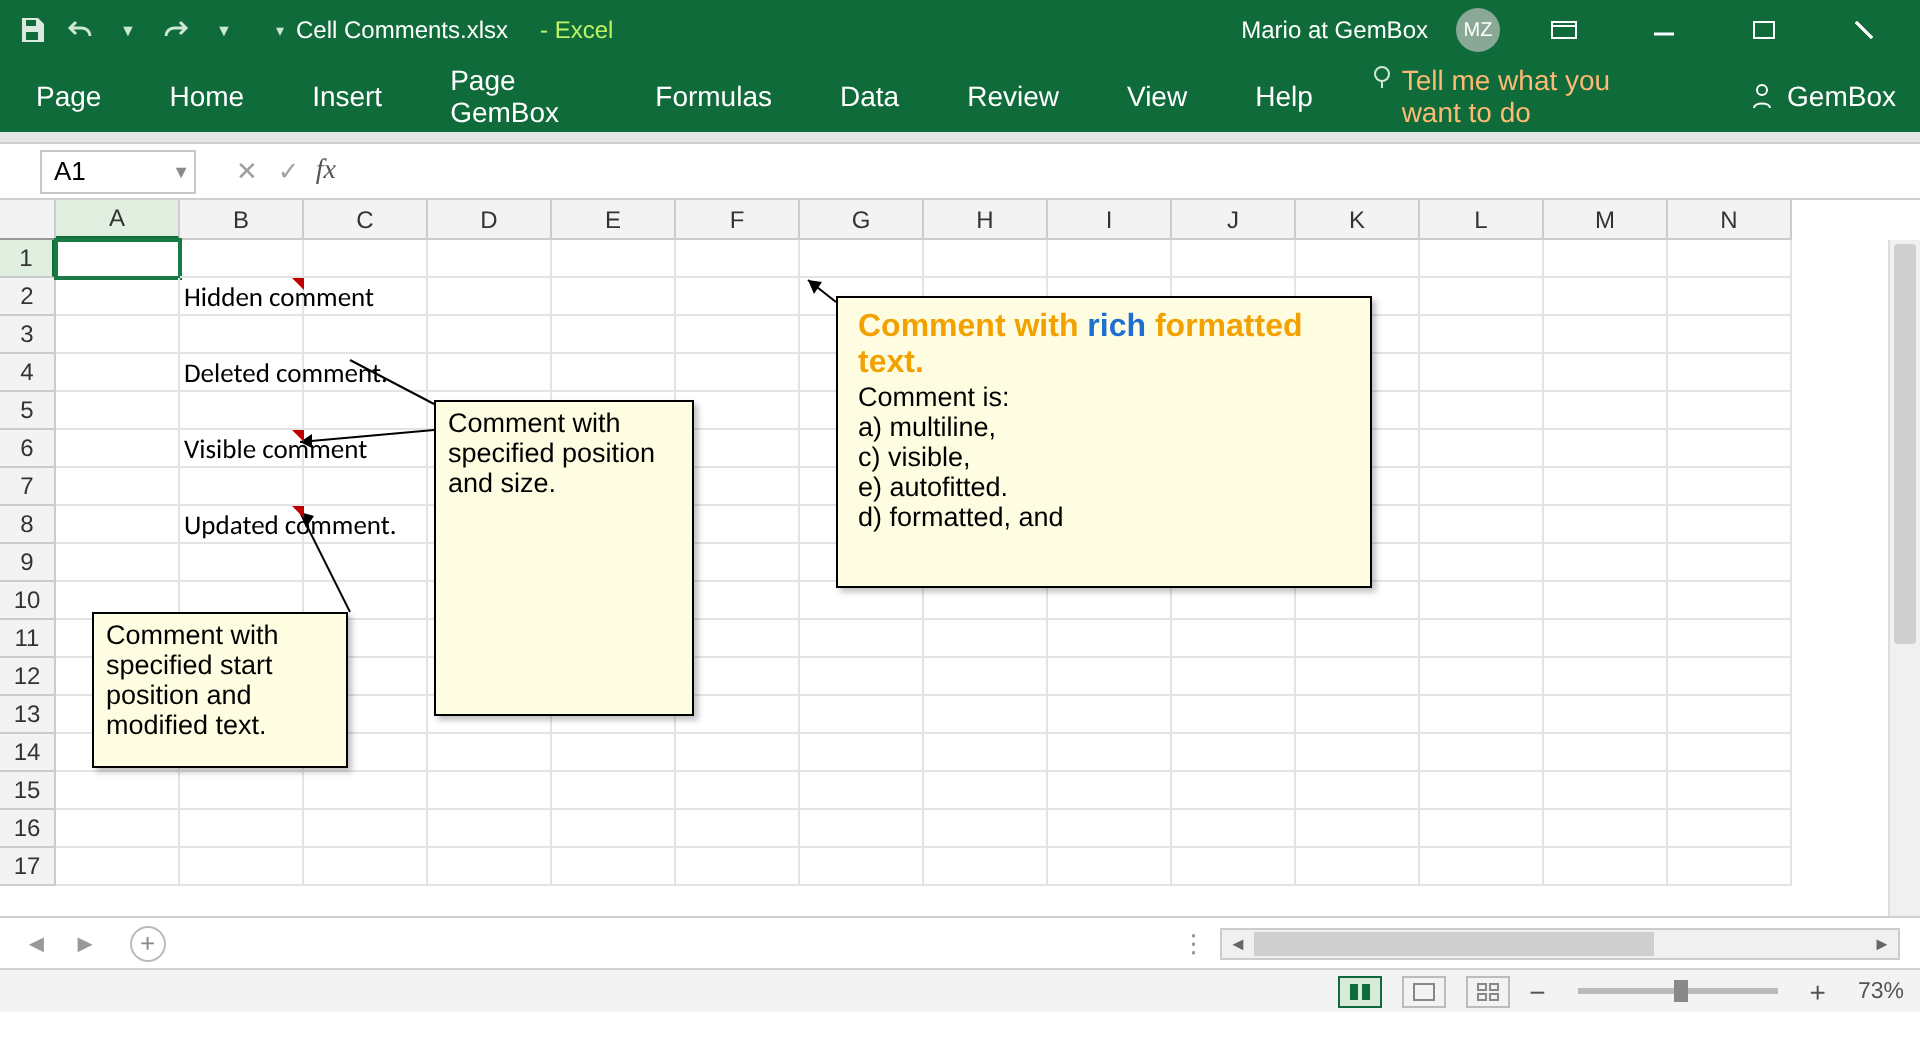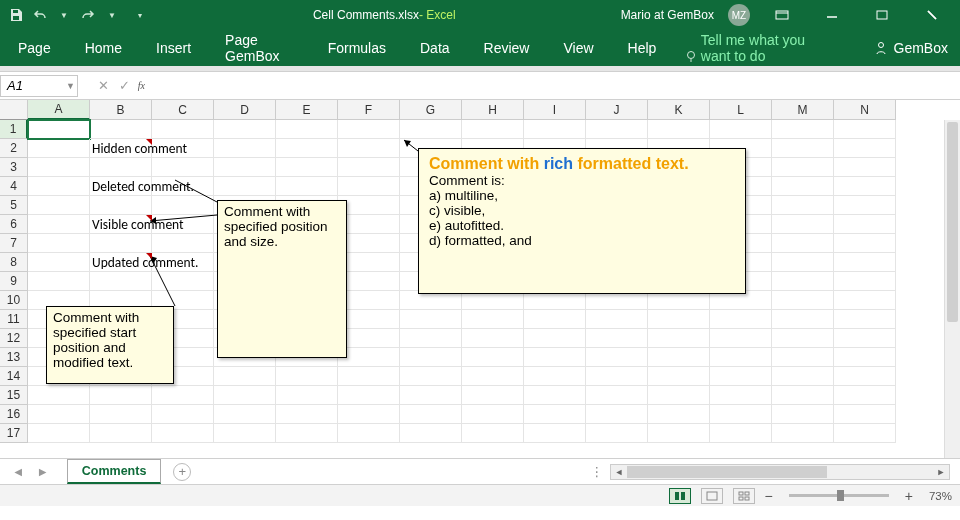--- a/index.html
+++ b/index.html
@@ -1,40 +1,40 @@
 <!DOCTYPE html>
 <html><head>
 <meta charset="utf-8">
 <style>
   * { box-sizing: border-box; margin: 0; padding: 0; font-family: 'Segoe UI', Tahoma, sans-serif; }
   body { width: 960px; height: 520px; background: #fff; overflow: hidden; position: relative; }
 
   .titlebar { height: 30px; background: #0f6b3a; display: flex; align-items: center; color: #fff; font-size: 12px; }
   .qat { display: flex; align-items: center; gap: 8px; padding-left: 8px; }
   .qat .icon { width: 16px; height: 16px; display: flex; align-items: center; justify-content: center; color: #cde8d6; }
-  .titlebar .title-center { flex: 1; text-align: center; display: flex; justify-content: center; align-items: center; gap: 0; }
+  .titlebar .title-center { flex: 1; text-align: center; display: flex; justify-content: flex-start; align-items: center; gap: 16px; }
   .titlebar .title-center .fname { color: #fff; }
   .titlebar .title-center .app { color: #bef264; }
   .title-right { display: flex; align-items: center; gap: 14px; padding-right: 10px; }
   .avatar { width: 22px; height: 22px; border-radius: 50%; background: #8aa896; display: flex; align-items: center; justify-content: center; font-size: 10px; color: #fff; }
   .winbtn { width: 36px; height: 30px; display:flex; align-items:center; justify-content:center; color:#fff; }
 
   .ribbon-tabs { height: 36px; background: #0f6b3a; display: flex; align-items: center; padding-left: 12px; color: #fff; font-size: 14px; gap: 22px; }
   .ribbon-tabs .tab { padding: 4px 6px; cursor: pointer; }
-  .ribbon-tabs .tellme { display:flex; align-items:flex-end; gap:6px; color:#86efac; }
+  .ribbon-tabs .tellme { display:flex; align-items:flex-start; gap:6px; color:#fdba74; }
   .ribbon-tabs .spacer { flex:1; }
   .ribbon-tabs .share { display:flex; align-items:center; gap:6px; color:#fff; padding-right:12px; }
 
   .thinbar { height: 6px; background: #e6e6e6; border-bottom:1px solid #d0d0d0; }
 
   .formula-bar { height: 28px; background: #fff; display: flex; align-items: center; border-bottom: 1px solid #d0d0d0; font-size: 13px; }
-  .namebox { width: 78px; height: 22px; margin-left: 0; border: 1px solid #c8c8c8; display: flex; align-items: center; padding-left: 6px; background:#fff;font-style:italic; }
+  .namebox { width: 78px; height: 22px; margin-left: 20px; border: 1px solid #c8c8c8; display: flex; align-items: center; padding-left: 6px; background:#fff; }
   .namebox .dd { margin-left:auto; margin-right:2px; color:#888; font-size:9px; }
   .fbar-btns { display:flex; align-items:center; gap:10px; margin-left:20px; color:#a0a0a0; }
-  .fx { font-style: italic; font-family: 'Times New Roman', serif; font-size:10px; color:#555; margin-left:8px; }
+  .fx { font-style: italic; font-family: 'Times New Roman', serif; font-size:14px; color:#555; margin-left:8px; }
   .formula-input { flex:1; height:22px; margin-left:4px; }
 
   .grid-area { position:relative; height: 358px; background:#fff; overflow:hidden; }
   .colheaders { position:absolute; left:0; top:0; height:20px; display:flex; font-size:12px; color:#333; }
   .corner { width:28px; height:20px; background:#f3f3f3; border-right:1px solid #ccc; border-bottom:1px solid #999; }
   .colh { width:62px; height:20px; background:#f3f3f3; border-right:1px solid #ccc; border-bottom:1px solid #ccc; display:flex; align-items:center; justify-content:center; }
   .colh.active { background:#e0efe0; border-bottom:2px solid #0f6b3a; }
   .rowheaders { position:absolute; left:0; top:20px; width:28px; }
   .rowh { height:19px; background:#f3f3f3; border-bottom:1px solid #ccc; border-right:1px solid #ccc; font-size:12px; display:flex; align-items:center; justify-content:center; color:#333;}
   .rowh.active { background:#e0efe0; border-right:2px solid #0f6b3a; }
@@ -503,21 +503,21 @@
     <div>modified text.</div>
   </div>
   <svg class="leader" style="left:150px; top:156px;" width="40" height="55">
       <line x1="0" y1="0" x2="25" y2="50" stroke="#000"></line>
       <polygon points="0,0 7,2 3,8" fill="#000"></polygon>
     </svg>
   <svg class="leader" style="left:150px; top:156px;" width="40" height="55">
       <line x1="25" y1="50" x2="0" y2="50" stroke="#000" opacity="0"></line>
     </svg>
 
-  <div class="comment-box" style="left:418px; top:48px; width:328px; height:146px; padding:6px 10px;">
+  <div class="comment-box" style="left:418px; top:48px; width:268px; height:146px; padding:6px 10px;">
     <div style="font-size:16px;">
       <b style="color:#f2a100">Comment with </b><b style="color:#1f6fd1">rich</b><b style="color:#f2a100"> formatted text.</b>
     </div>
     <div>Comment is:</div>
     <div>a) multiline,</div>
     <div>c) visible,</div>
     <div>e) autofitted.</div>
     <div>d) formatted, and</div>
   </div>
   <svg class="leader" style="left:404px; top:40px;" width="20" height="20">
@@ -531,21 +531,20 @@
 <div class="tri" style="left: 146px; top: 39px;"></div>
     <div class="tri" style="left: 146px; top: 115px;"></div>
     <div class="tri" style="left: 146px; top: 153px;"></div>
   </div>
 
 <div class="sheetbar">
   <div class="sheet-nav">
     <span>◄</span>
     <span>►</span>
   </div>
-  <div class="sheet-tab">Comments</div>
   <div class="add-sheet">+</div>
   <span class="dots">⋮</span>
   <div class="hscroll-box">
     <span class="lbtn">◄</span>
     <div class="hthumb"></div>
     <span class="rbtn">►</span>
   </div>
 </div>
 
 <div class="statusbar">

